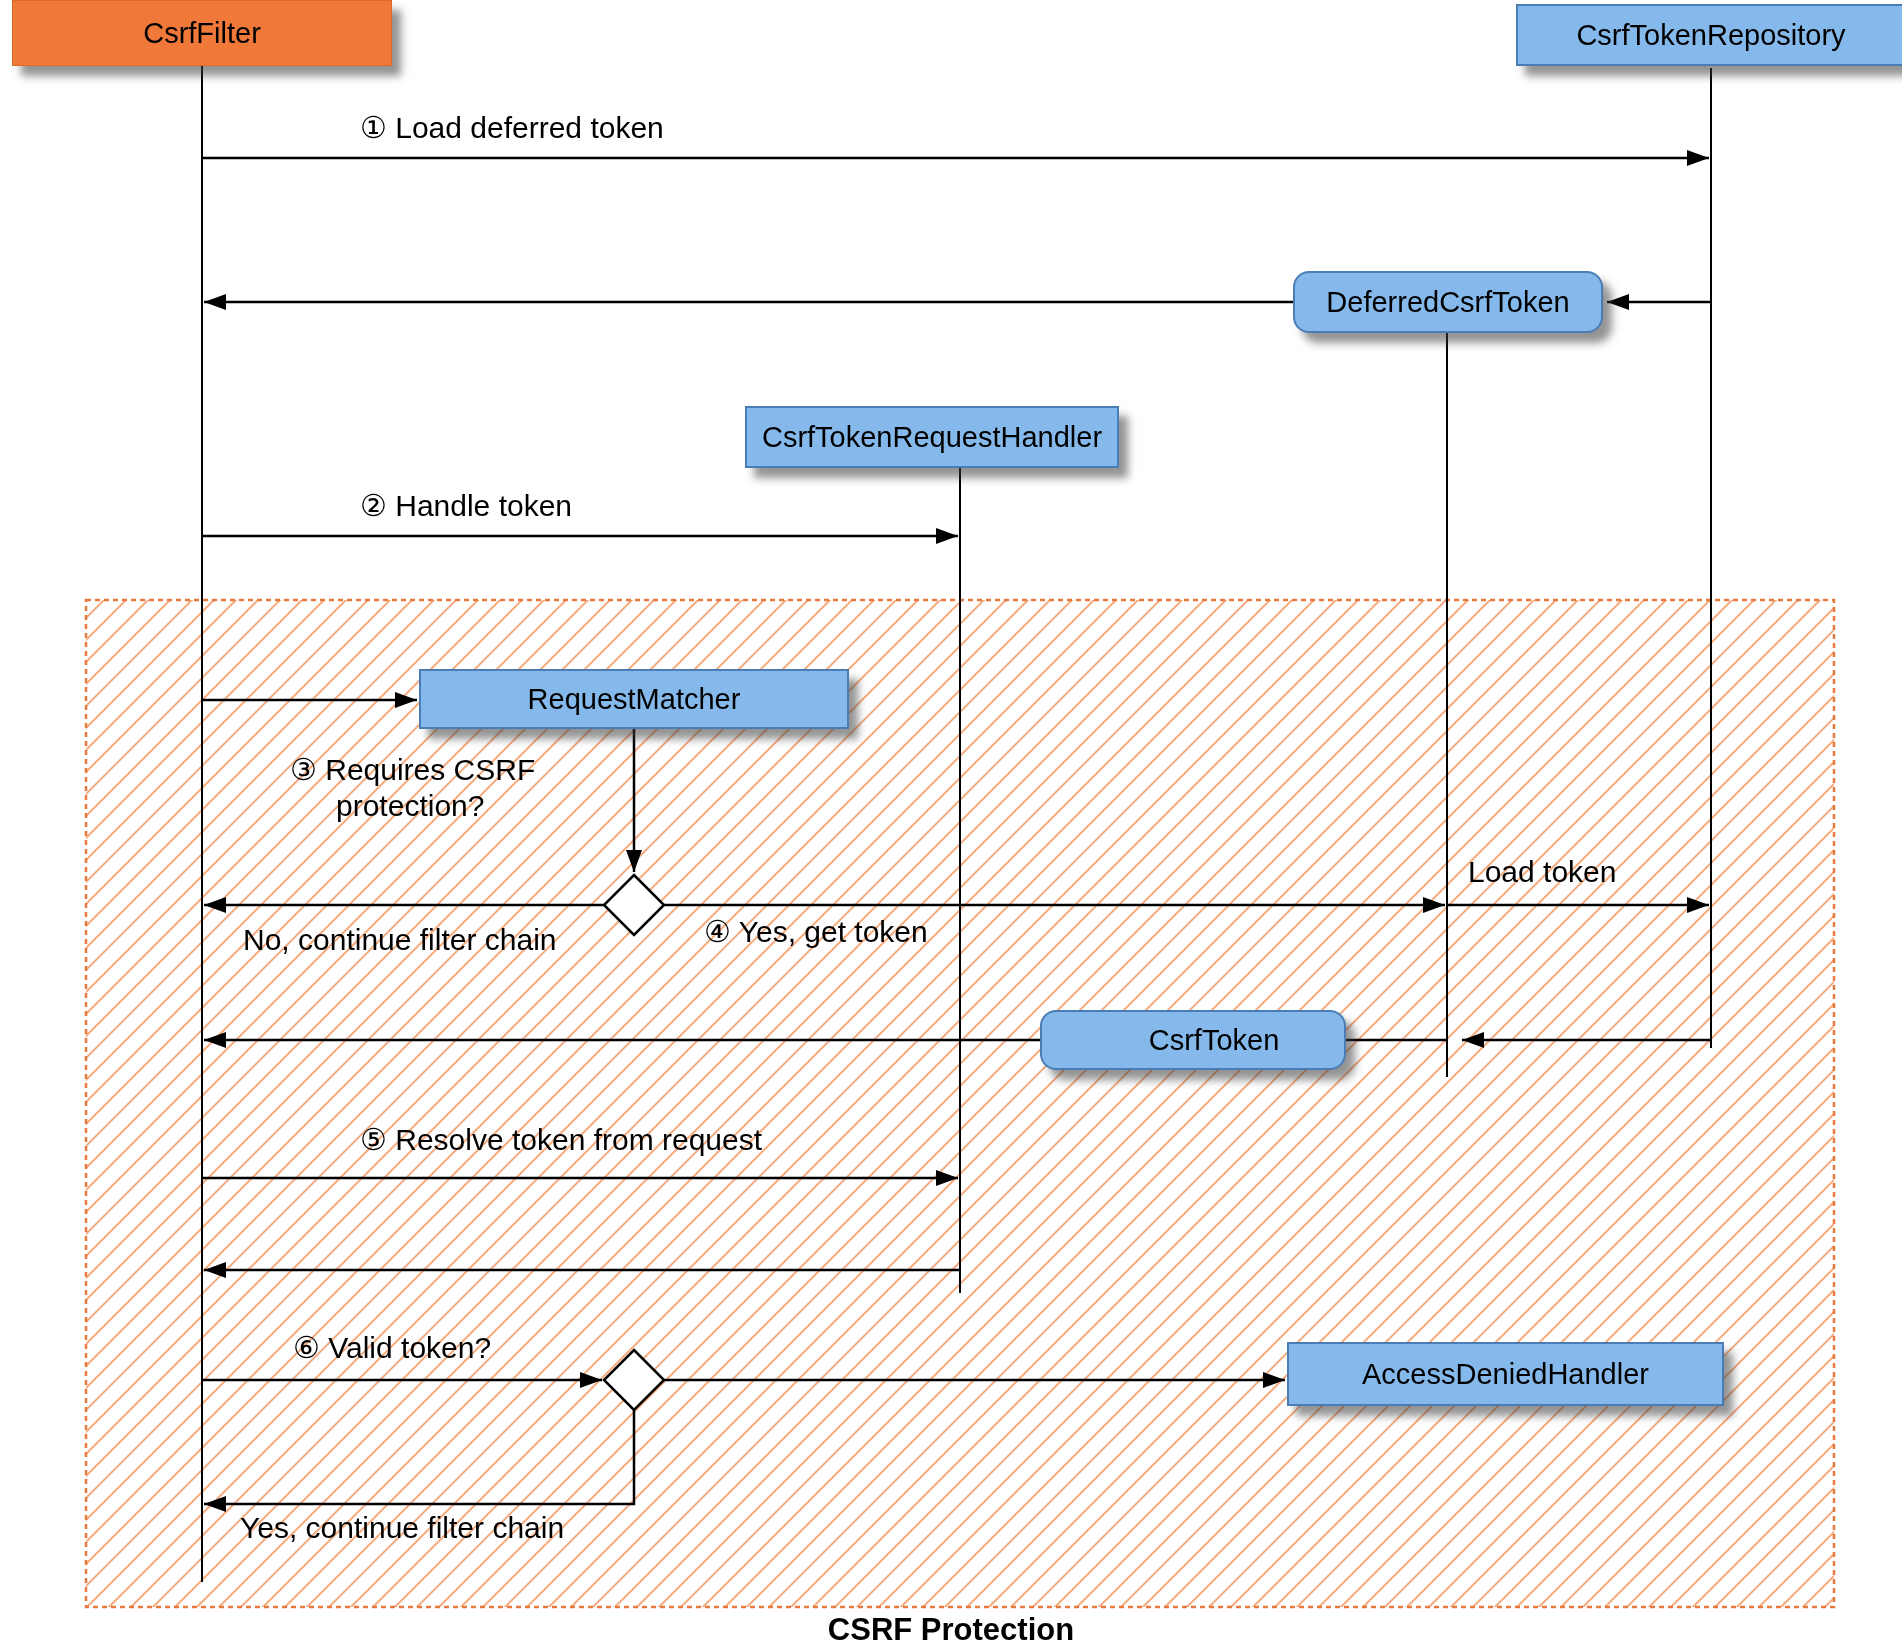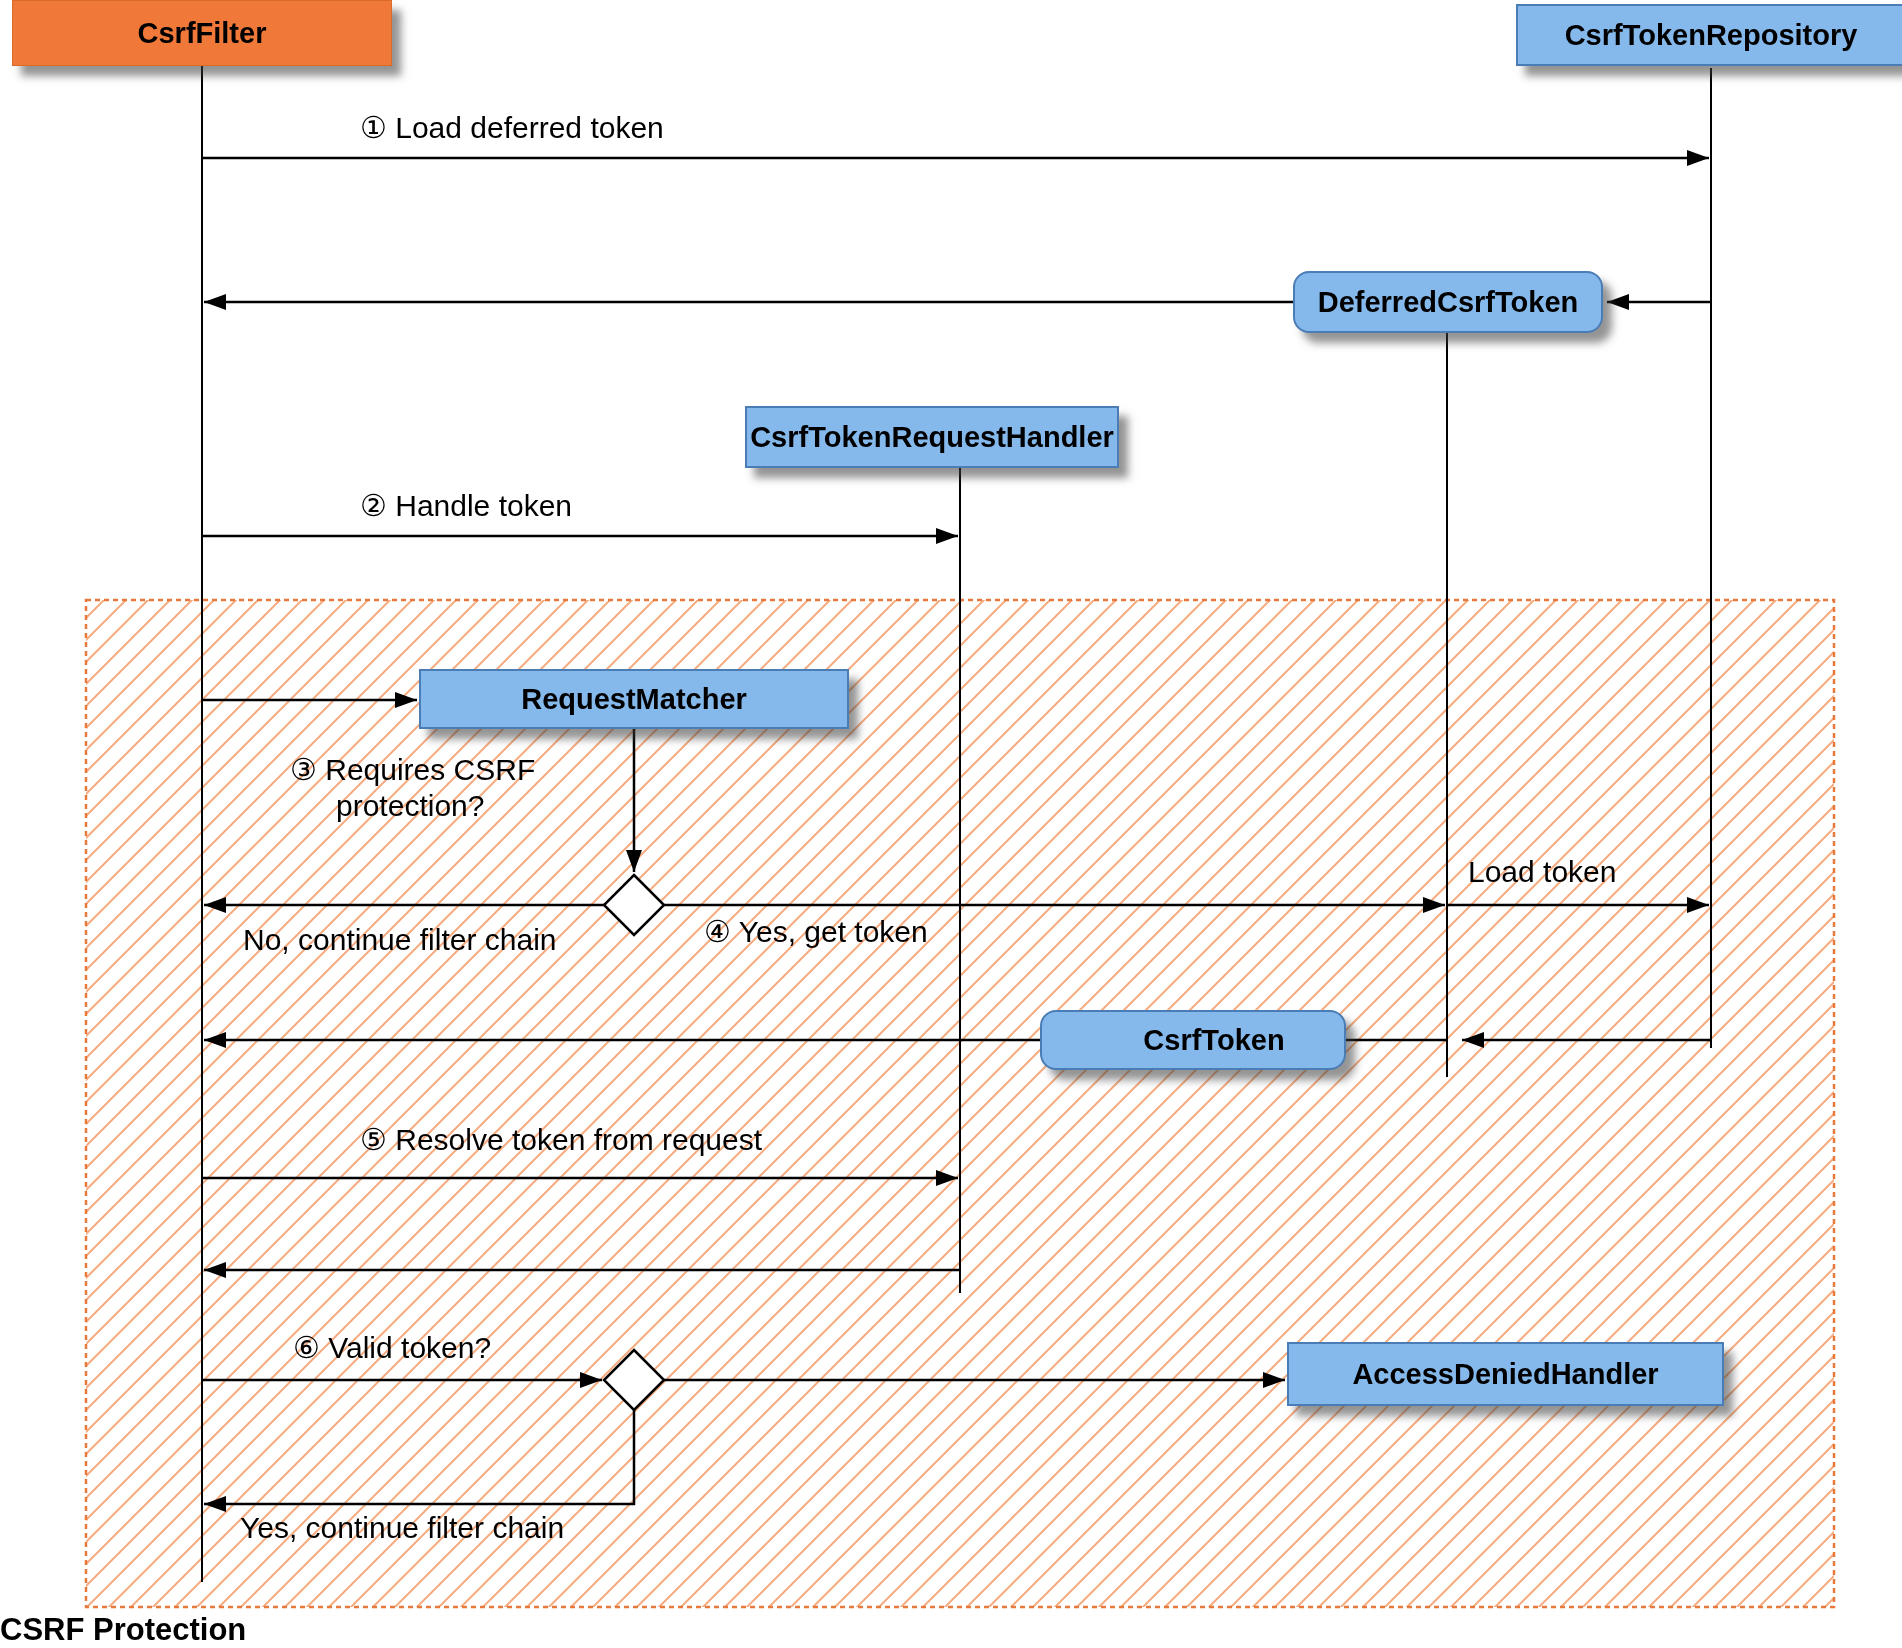--- a/index.html
+++ b/index.html
@@ -3,32 +3,32 @@
 <meta charset="utf-8">
 <style>
   html,body { margin:0; padding:0; background:#ffffff; }
   .canvas {
     position:relative; width:1902px; height:1648px; background:#ffffff;
     font-family:"Liberation Sans", sans-serif; color:#000; overflow:hidden;
   }
   .layer { position:absolute; left:0; top:0; }
   .box {
     position:absolute; display:flex; align-items:center; justify-content:center;
-    font-weight:bold; font-size:29px; text-align:left; box-sizing:border-box;
+    font-weight:normal; font-size:29px; text-align:left; box-sizing:border-box;
     box-shadow:9px 10px 8px rgba(60,60,60,.55); z-index:3;
   }
   .blue   { background:#85B9EC; border:2px solid #4A7DB5; }
   .orange { background:#F0793A; border:1px solid #D96A28; }
   .rounded{ border-radius:16px; }
   .lbl {
     position:absolute; font-size:30px; line-height:36px; white-space:nowrap; z-index:4;
   }
   .hang { white-space:pre-line; padding-left:46px; text-indent:-46px; }
   .title {
-    position:absolute; left:0; right:0; text-align:left; top:1612;
+    position:absolute; left:0; right:0; text-align:center; top:1612;
     font-size:31px; font-weight:bold; z-index:4;
   }
   .ll { stroke:#000; stroke-width:2; }
   .ar { stroke:#000; stroke-width:2.5; fill:none; marker-end:url(#ah); }
   .diamond { fill:#ffffff; stroke:#000; stroke-width:2.5; }
 </style>
 </head>
 <body>
 
 <div class="canvas">

